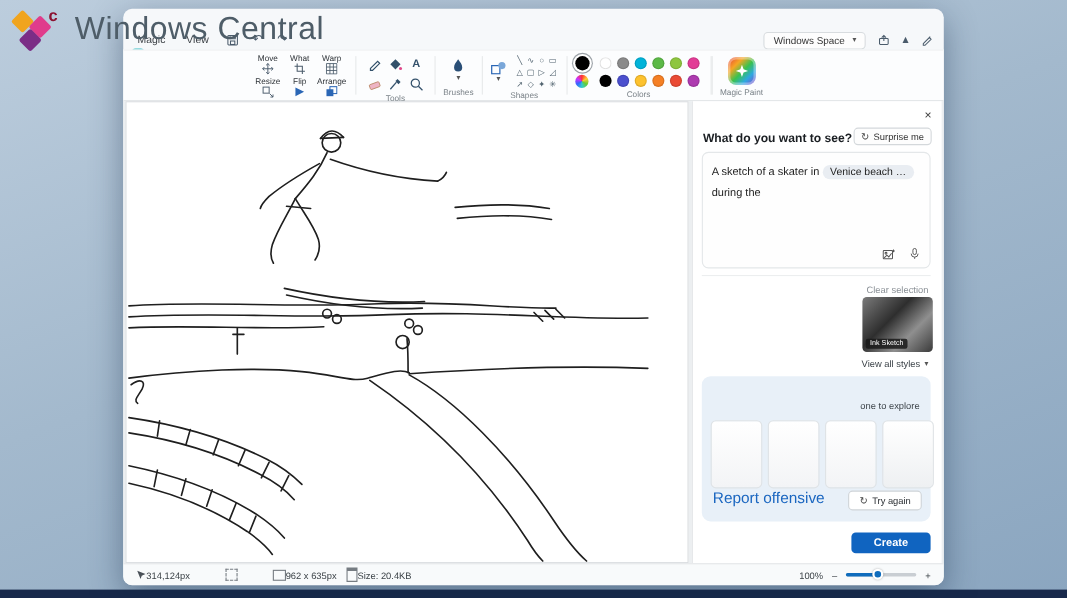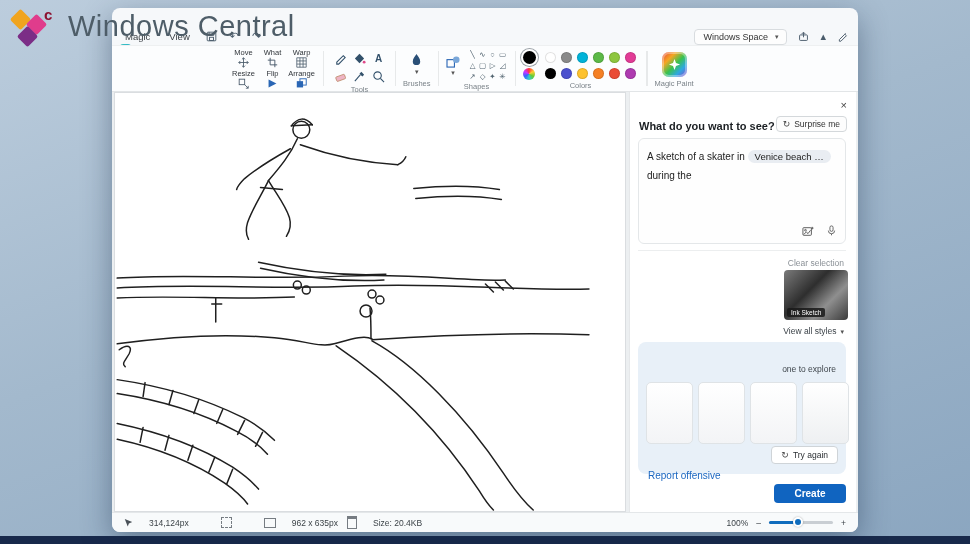--- a/index.html
+++ b/index.html
@@ -84,38 +84,38 @@
   .clear-sel{position:absolute;right:12px;top:166px;font-size:8.5px;color:#8a9096;}
   .style-thumb{position:absolute;right:8px;top:178px;width:64px;height:50px;border-radius:4px;overflow:hidden;
     background:linear-gradient(135deg,#7b7b7b,#2e2e2e 40%,#8f8f8f 68%,#3a3a3a);}
   .style-badge{position:absolute;left:3px;bottom:3px;background:rgba(25,25,25,.85);color:#fff;
     font-size:6.5px;padding:1px 4px;border-radius:2px;}
   .view-all{position:absolute;right:12px;top:234px;font-size:8.5px;color:#3b4248;display:flex;gap:4px;align-items:center;}
   .results{position:absolute;left:8px;right:10px;top:250px;height:132px;background:#e8f0f8;border-radius:8px;}
   .explore{position:absolute;right:10px;top:22px;font-size:8.5px;color:#3f464c;}
   .result-thumbs{position:absolute;left:8px;top:40px;display:flex;gap:5px;}
   .result-thumbs .thumb{width:47px;height:62px;border-radius:5px;border:1px solid #dfe3e6;box-sizing:border-box;}
-  .report{position:absolute;left:10px;top:128px;font-size:10px;color:#1a66c0;}
+  .report{position:absolute;left:10px;top:102px;font-size:14px;color:#1a66c0;}
   .try-again{position:absolute;right:8px;top:104px;display:flex;align-items:center;gap:4px;
     border:1px solid #cfd4d8;background:#fff;border-radius:4px;padding:3px 9px;font-size:8.5px;color:#2b2f33;}
   .create-btn{position:absolute;right:10px;bottom:9px;width:72px;height:19px;background:#1064c0;color:#fff;
     border-radius:4px;font-size:10px;font-weight:bold;display:flex;align-items:center;justify-content:center;margin-top:21px;}
   
   .popup{position:absolute;left:493px;top:152px;width:186px;height:255px;background:#fff;border-radius:8px;
     box-shadow:0 10px 24px rgba(0,0,0,.28);z-index:40;}
   .popup-title{padding:13px 12px 4px;font-size:11px;font-weight:bold;color:#1b1f23;}
   .popup-sub{padding:0 14px 0 12px;font-size:8px;color:#7a8288;line-height:1.45;}
   .popup-grid{margin:7px 10px 0;display:grid;grid-template-columns:80px 80px;grid-auto-rows:55px;gap:6px;}
   .popup-grid .thumb{border-radius:5px;position:relative;overflow:hidden;}
   .thumb .cap{position:absolute;top:9px;left:0;right:0;text-align:center;color:#f3e6d2;font-size:6px;letter-spacing:3px;font-weight:bold;}
   .popup-foot{position:absolute;left:0;right:0;bottom:0;border-top:1px solid #eceeef;font-size:7.5px;color:#8a9096;padding:6px 12px;}
   
   .statusbar{position:absolute;left:0;right:0;bottom:0;height:20px;background:#f8fafb;border-top:1px solid #e4e7e9;
     display:flex;align-items:center;padding:0 12px;font-size:8.5px;color:#3c4348;gap:9px;box-sizing:border-box;}
-  .sb-item{display:flex;align-items:center;gap:16px;}
+  .sb-item{display:flex;align-items:center;gap:0;}
   .sb-gap{width:14px;}
   .box-dashed{width:9px;height:9px;border:1px dashed #767c82;}
   .box-solid{width:10px;height:8px;border:1px solid #767c82;}
   .box-file{width:8px;height:9px;border:1px solid #767c82;border-top-width:3px;}
   .sb-right{margin-left:auto;display:flex;align-items:center;gap:8px;}
   .track{width:64px;height:3px;background:#c9ced3;border-radius:2px;position:relative;}
   .fill{position:absolute;left:0;width:42%;height:3px;background:#0f6cbd;border-radius:2px;}
   .knob{position:absolute;left:38%;top:-4px;width:10px;height:10px;border-radius:50%;background:#0f6cbd;border:2px solid #fff;box-sizing:border-box;box-shadow:0 0 2px rgba(0,0,0,.3);}
   svg.mi{display:block;}
 </style>

